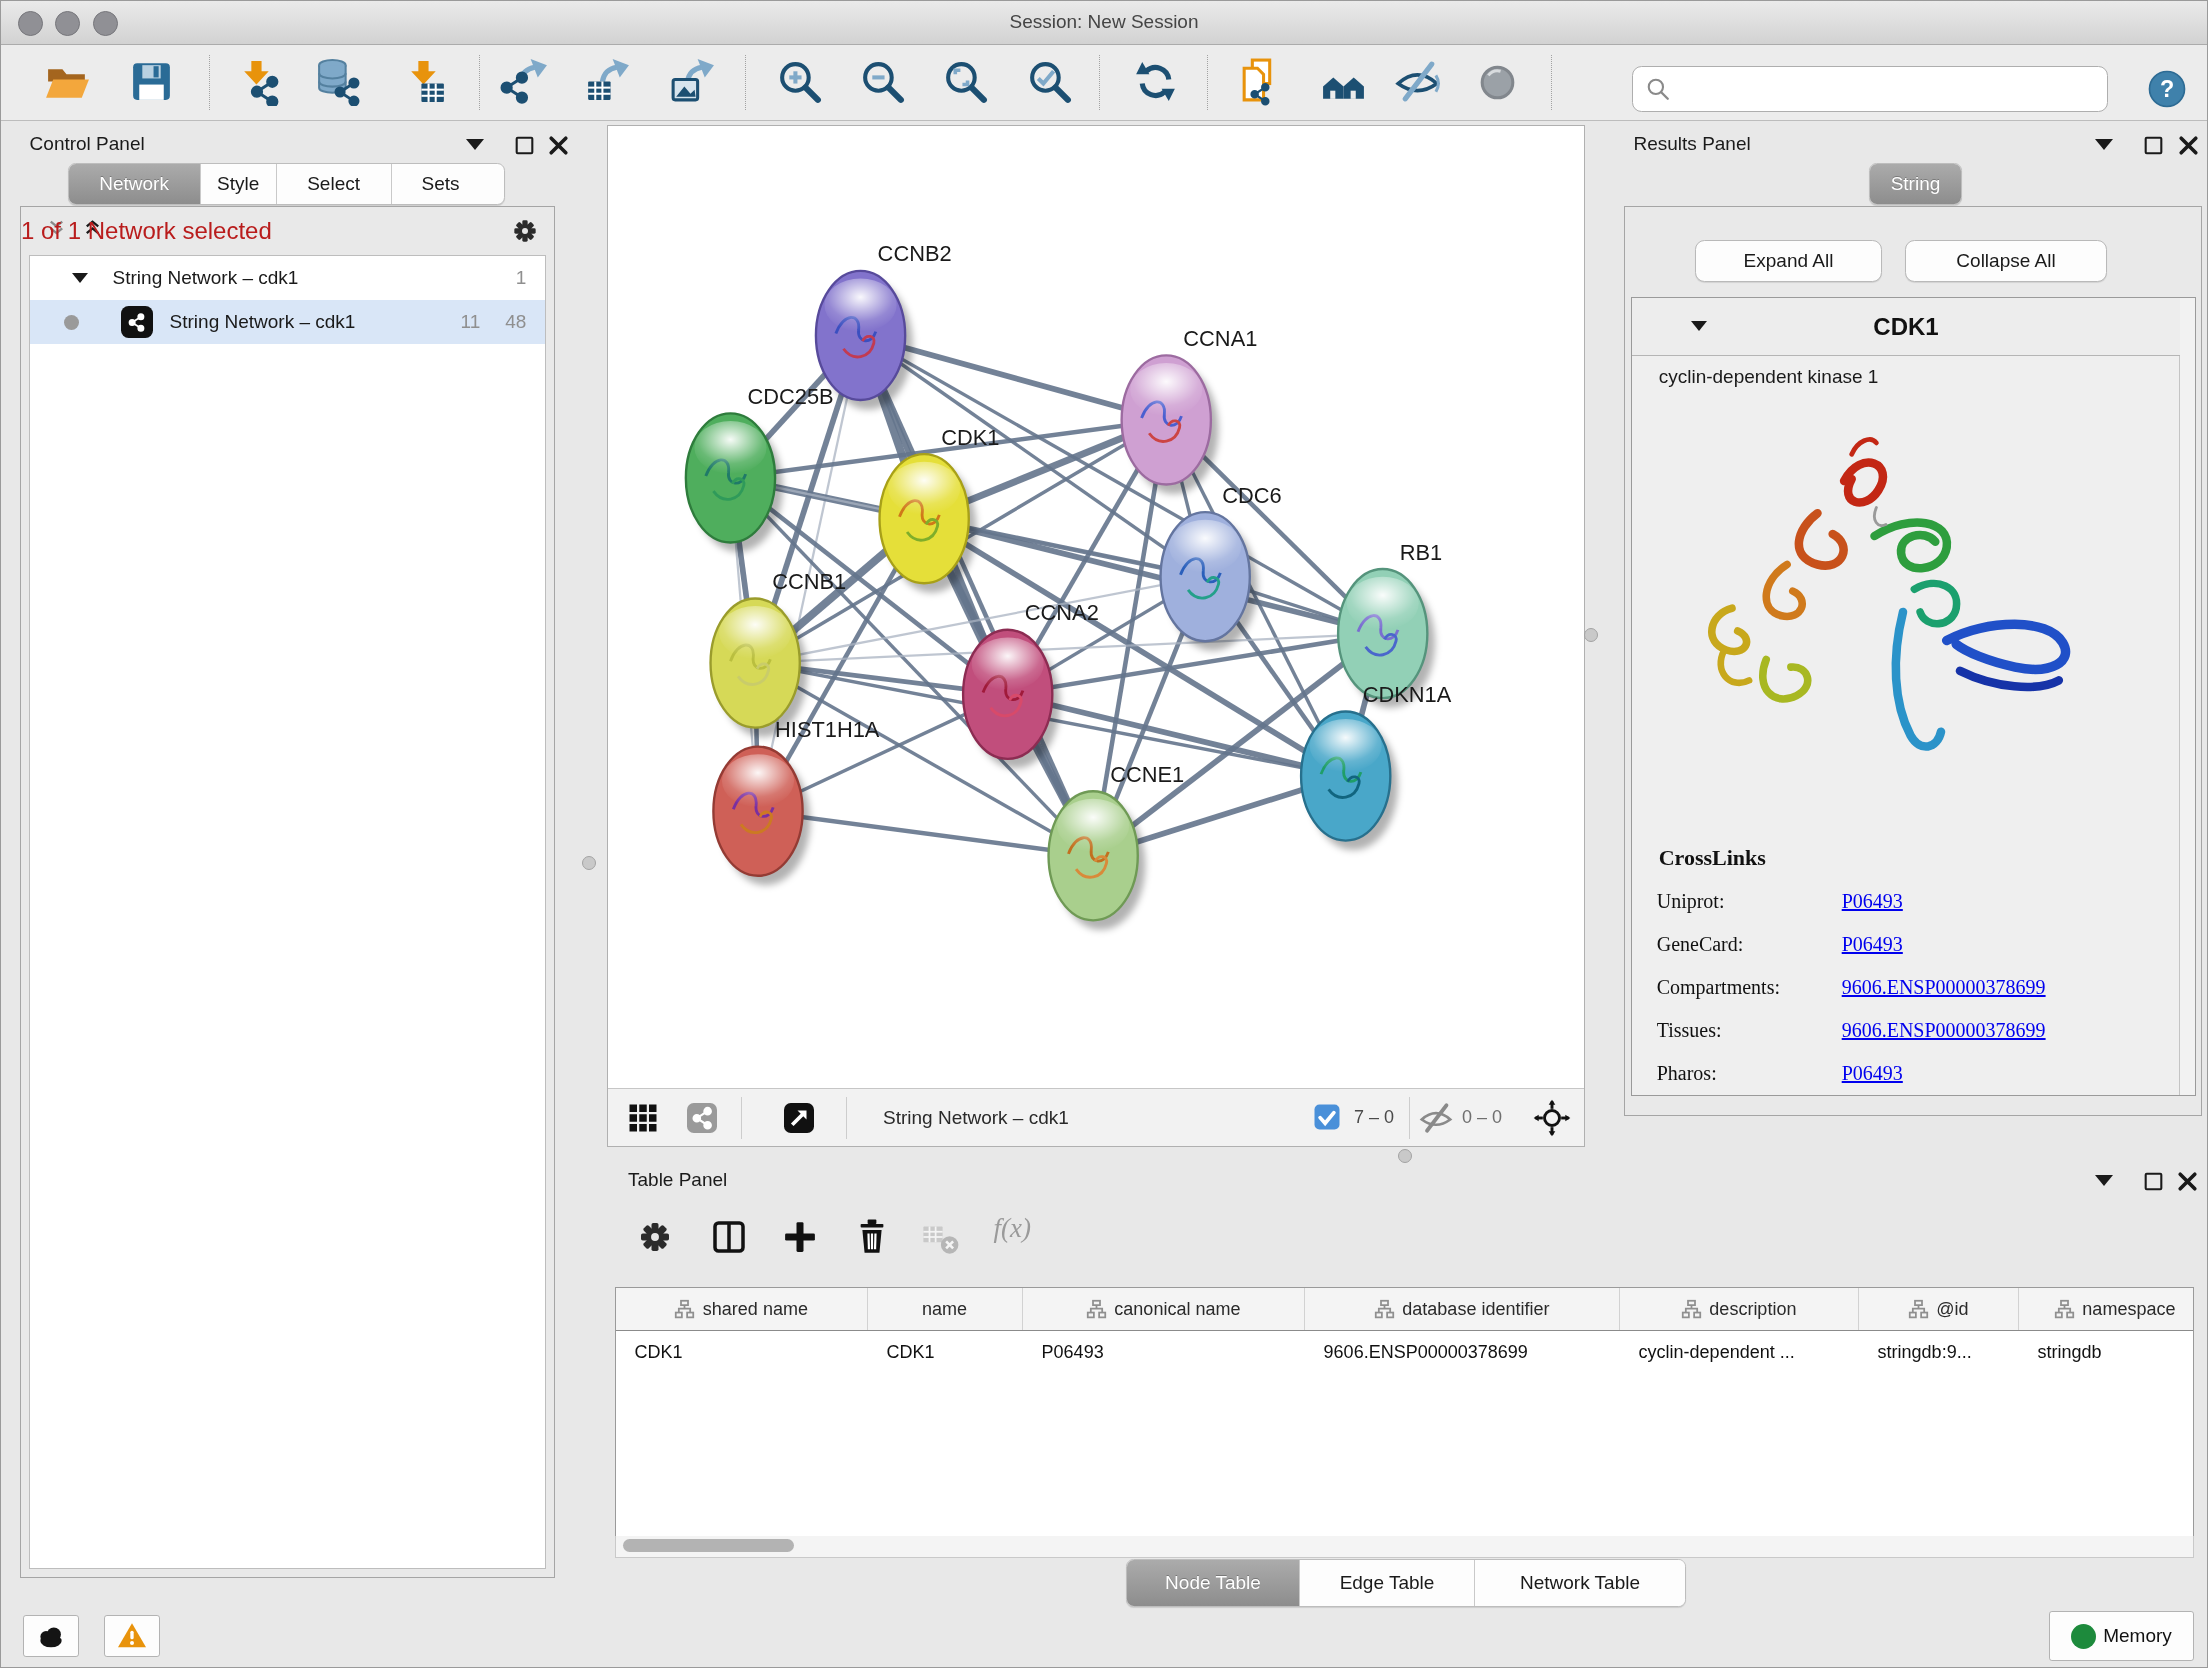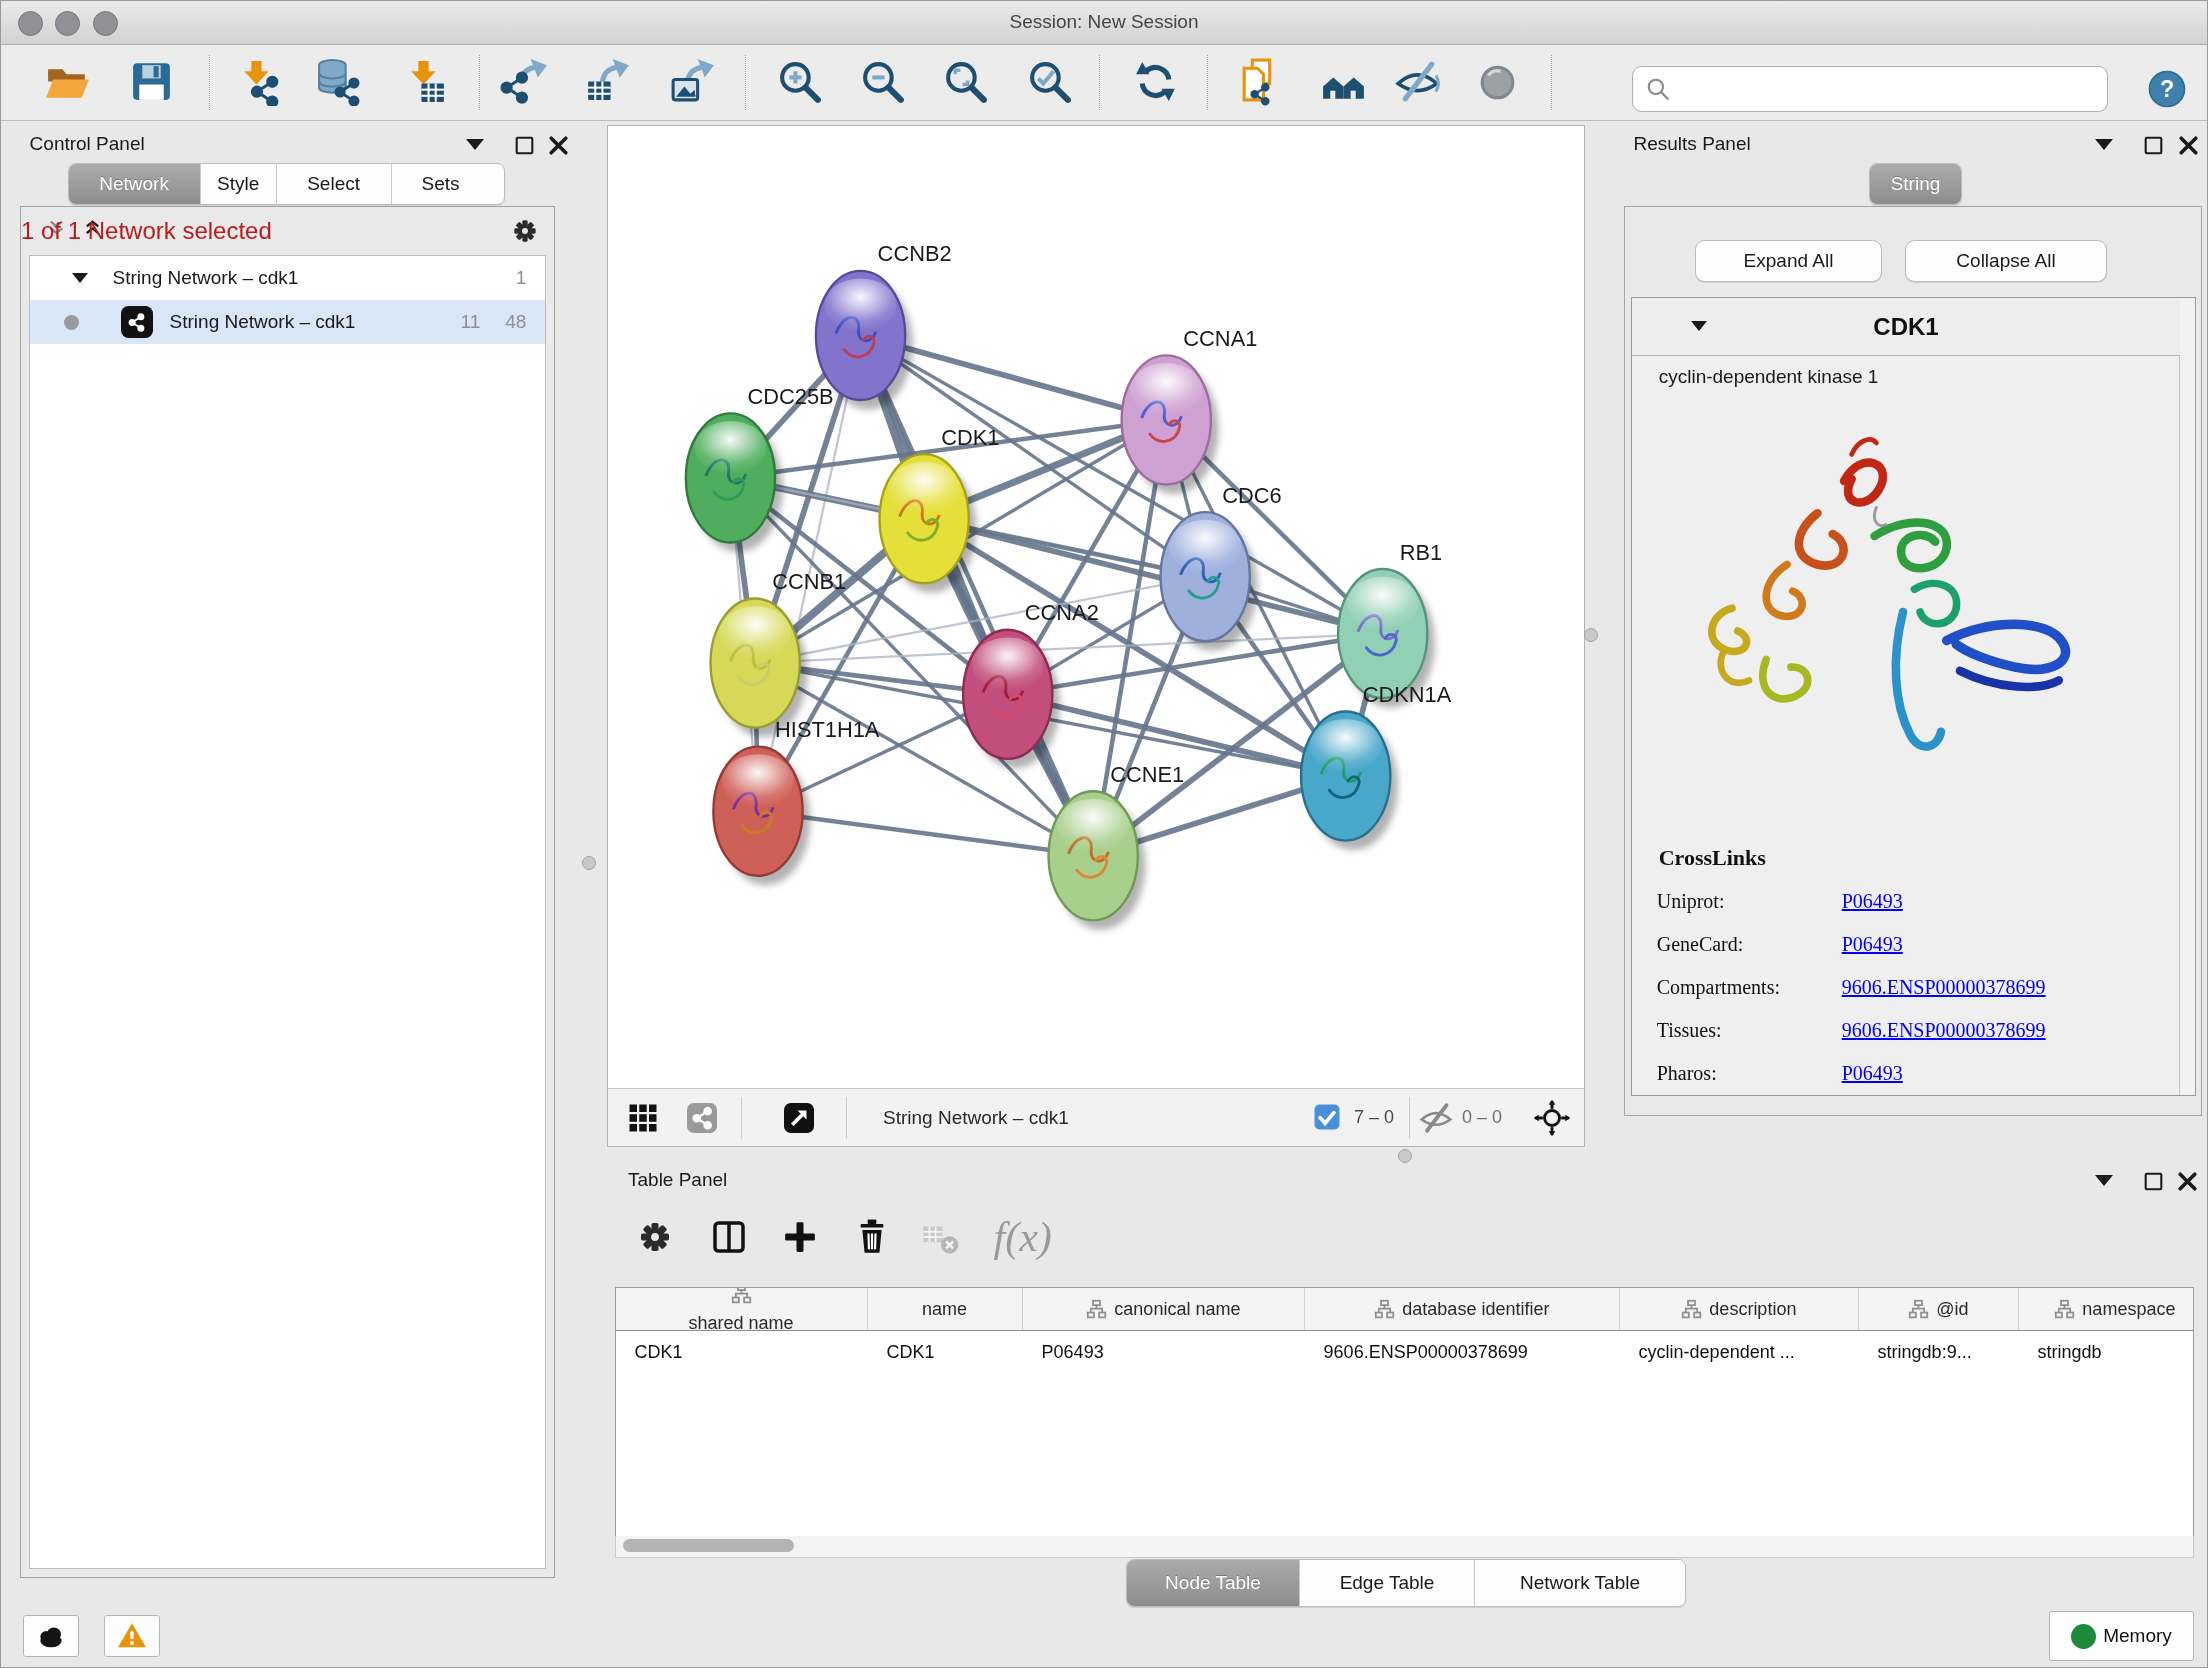--- a/index.html
+++ b/index.html
@@ -721,25 +721,25 @@
                 <line x1="5" y1="18" x2="27" y2="18"></line>
                 <line x1="5" y1="24" x2="27" y2="24"></line>
                 <line x1="12" y1="12" x2="12" y2="30"></line>
                 <line x1="19" y1="12" x2="19" y2="30"></line>
               </g>
             </g>
             <circle cx="35" cy="33" r="10" fill="#8f8f8f"></circle>
             <path d="M31 29 l8 8 M39 29 l-8 8" stroke="#fff" stroke-width="3"></path>
           </svg>
         </div>
-      <span style="position:absolute;left:377px;top:9.5px;font-family:'Liberation Serif',serif;font-style:italic;font-size:42px;color:#9a9a9a">f(x)</span>
+      <span style="position:absolute;left:377px;top:9.5px;font-family:'Liberation Serif',serif;font-style:italic;font-size:27px;color:#9a9a9a">f(x)</span>
     </div>
     <div class="tblwrap">
       <div class="thead" id="table-head">
-          <div class="th" style="width: 252px; flex-direction: column;">
+          <div class="th" style="width: 252px;">
             <span>
               <svg viewBox="0 0 48 48" style="width:21px;height:21px;display:block">
                 <g fill="none" stroke="#8f8f8f" stroke-width="4">
                   <rect x="16" y="4" width="16" height="10"></rect>
                   <rect x="4" y="31" width="14" height="11"></rect>
                   <rect x="30" y="31" width="14" height="11"></rect>
                   <path d="M24 14 v8 M11 31 v-9 h26 v9"></path>
                 </g>
               </svg>
             </span>

